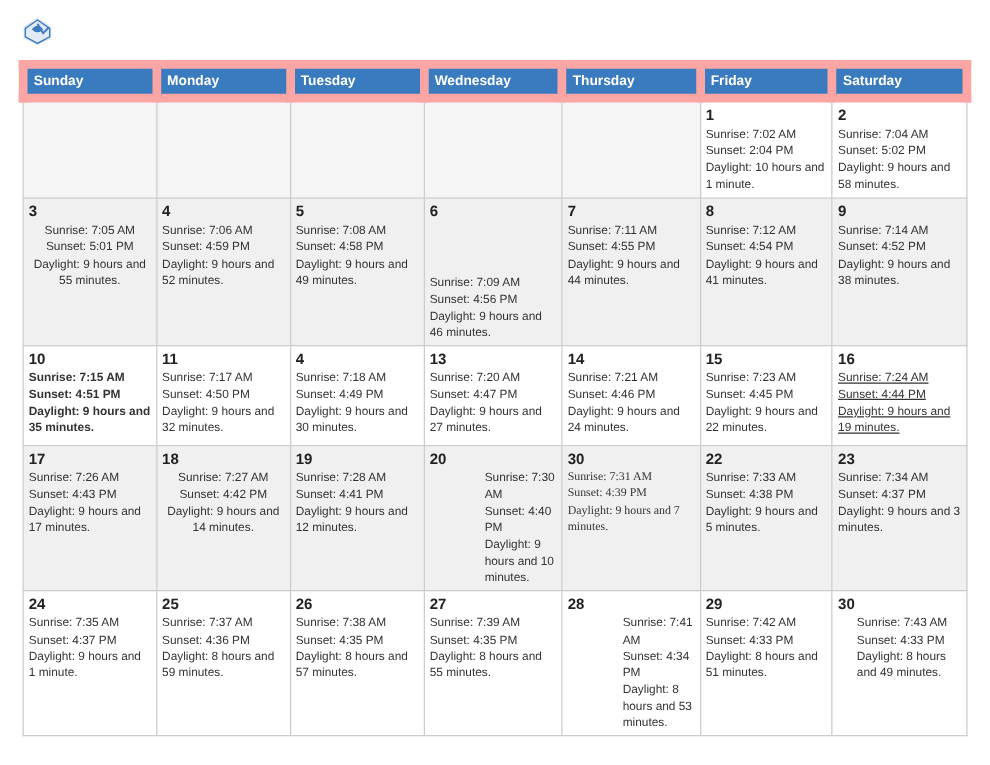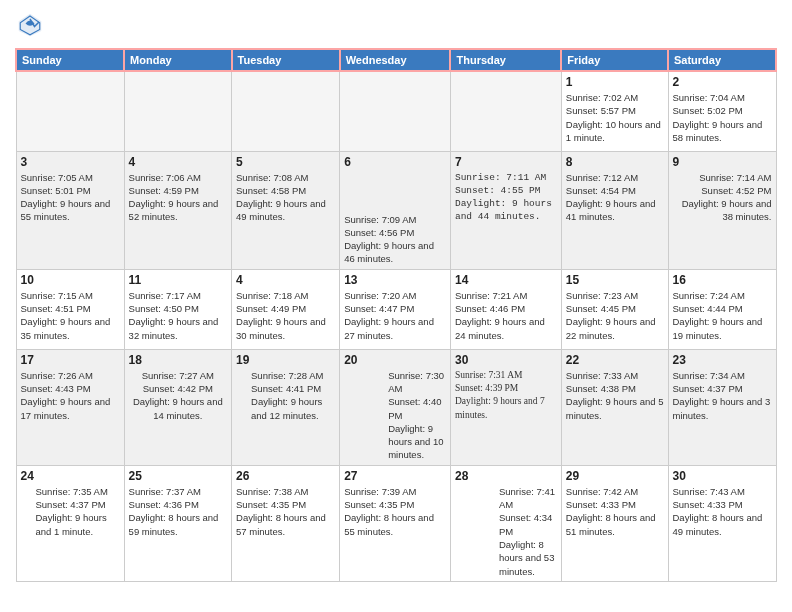--- a/index.html
+++ b/index.html
@@ -58,21 +58,21 @@
       border-collapse: collapse;
       font-size: 10px;
     }
     .calendar th {
       background: #3a7abf;
       color: #fff;
       padding: 4px 5px;
       text-align: left;
       font-size: 11px;
       font-weight: bold;
-      border: 2px solid #fca5a5;
+      border: 7px solid #fca5a5;
     }
     .calendar td {
       border: 1px solid #ccc;
       vertical-align: top;
       padding: 3px 4px;
       width: 113px;
       height: 80px;
       background: #fff;
     }
     .calendar td.empty {
@@ -135,34 +135,34 @@
     <tbody id="calendar-body">
     <tr>
           <td class="empty"></td>
           <td class="empty"></td>
           <td class="empty"></td>
           <td class="empty"></td>
           <td class="empty"></td>
           <td>
             <span class="day-num">1</span>
             <div class="day-info" style="white-space: pre-line;">Sunrise: 7:02 AM
-Sunset: 5:57 PM
+Sunset: 2:04 PM
 Daylight: 10 hours and 1 minute.</div>
           </td>
           <td>
             <span class="day-num">2</span>
             <div class="day-info" style="white-space: pre-line;">Sunrise: 7:04 AM
 Sunset: 5:02 PM
 Daylight: 9 hours and 58 minutes.</div>
           </td>
         </tr>
         <tr>
           <td>
             <span class="day-num">3</span>
-            <div class="day-info" style="white-space: pre-line;">Sunrise: 7:05 AM
+            <div class="day-info" style="white-space: pre-line; text-align: center;">Sunrise: 7:05 AM
 Sunset: 5:01 PM
 Daylight: 9 hours and 55 minutes.</div>
           </td>
           <td>
             <span class="day-num">4</span>
             <div class="day-info" style="white-space: pre-line;">Sunrise: 7:06 AM
 Sunset: 4:59 PM
 Daylight: 9 hours and 52 minutes.</div>
           </td>
           <td>
@@ -172,41 +172,41 @@
 Daylight: 9 hours and 49 minutes.</div>
           </td>
           <td>
             <span class="day-num">6</span>
             <div class="day-info" style="white-space: pre-line; margin-top: 44px;">Sunrise: 7:09 AM
 Sunset: 4:56 PM
 Daylight: 9 hours and 46 minutes.</div>
           </td>
           <td>
             <span class="day-num">7</span>
-            <div class="day-info" style="white-space: pre-line; font-family: Liberation Mono, monospace;">Sunrise: 7:11 AM
+            <div class="day-info" style="white-space: pre-line;">Sunrise: 7:11 AM
 Sunset: 4:55 PM
 Daylight: 9 hours and 44 minutes.</div>
           </td>
           <td>
             <span class="day-num">8</span>
             <div class="day-info" style="white-space: pre-line;">Sunrise: 7:12 AM
 Sunset: 4:54 PM
 Daylight: 9 hours and 41 minutes.</div>
           </td>
           <td>
             <span class="day-num">9</span>
-            <div class="day-info" style="white-space: pre-line; text-align: right;">Sunrise: 7:14 AM
+            <div class="day-info" style="white-space: pre-line;">Sunrise: 7:14 AM
 Sunset: 4:52 PM
 Daylight: 9 hours and 38 minutes.</div>
           </td>
         </tr>
         <tr>
           <td>
             <span class="day-num">10</span>
-            <div class="day-info" style="white-space: pre-line;">Sunrise: 7:15 AM
+            <div class="day-info" style="white-space: pre-line; font-weight: bold;">Sunrise: 7:15 AM
 Sunset: 4:51 PM
 Daylight: 9 hours and 35 minutes.</div>
           </td>
           <td>
             <span class="day-num">11</span>
             <div class="day-info" style="white-space: pre-line;">Sunrise: 7:17 AM
 Sunset: 4:50 PM
 Daylight: 9 hours and 32 minutes.</div>
           </td>
           <td>
@@ -228,41 +228,41 @@
 Daylight: 9 hours and 24 minutes.</div>
           </td>
           <td>
             <span class="day-num">15</span>
             <div class="day-info" style="white-space: pre-line;">Sunrise: 7:23 AM
 Sunset: 4:45 PM
 Daylight: 9 hours and 22 minutes.</div>
           </td>
           <td>
             <span class="day-num">16</span>
-            <div class="day-info" style="white-space: pre-line;">Sunrise: 7:24 AM
+            <div class="day-info" style="white-space: pre-line; text-decoration: underline;">Sunrise: 7:24 AM
 Sunset: 4:44 PM
 Daylight: 9 hours and 19 minutes.</div>
           </td>
         </tr>
         <tr>
           <td>
             <span class="day-num">17</span>
             <div class="day-info" style="white-space: pre-line;">Sunrise: 7:26 AM
 Sunset: 4:43 PM
 Daylight: 9 hours and 17 minutes.</div>
           </td>
           <td>
             <span class="day-num">18</span>
             <div class="day-info" style="white-space: pre-line; text-align: center;">Sunrise: 7:27 AM
 Sunset: 4:42 PM
 Daylight: 9 hours and 14 minutes.</div>
           </td>
           <td>
             <span class="day-num">19</span>
-            <div class="day-info" style="white-space: pre-line; margin-left: 15px;">Sunrise: 7:28 AM
+            <div class="day-info" style="white-space: pre-line;">Sunrise: 7:28 AM
 Sunset: 4:41 PM
 Daylight: 9 hours and 12 minutes.</div>
           </td>
           <td>
             <span class="day-num">20</span>
             <div class="day-info" style="white-space: pre-line; margin-left: 44px;">Sunrise: 7:30 AM
 Sunset: 4:40 PM
 Daylight: 9 hours and 10 minutes.</div>
           </td>
           <td>
@@ -280,21 +280,21 @@
           <td>
             <span class="day-num">23</span>
             <div class="day-info" style="white-space: pre-line;">Sunrise: 7:34 AM
 Sunset: 4:37 PM
 Daylight: 9 hours and 3 minutes.</div>
           </td>
         </tr>
         <tr>
           <td>
             <span class="day-num">24</span>
-            <div class="day-info" style="white-space: pre-line; margin-left: 15px;">Sunrise: 7:35 AM
+            <div class="day-info" style="white-space: pre-line;">Sunrise: 7:35 AM
 Sunset: 4:37 PM
 Daylight: 9 hours and 1 minute.</div>
           </td>
           <td>
             <span class="day-num">25</span>
             <div class="day-info" style="white-space: pre-line;">Sunrise: 7:37 AM
 Sunset: 4:36 PM
 Daylight: 8 hours and 59 minutes.</div>
           </td>
           <td>
@@ -316,20 +316,20 @@
 Daylight: 8 hours and 53 minutes.</div>
           </td>
           <td>
             <span class="day-num">29</span>
             <div class="day-info" style="white-space: pre-line;">Sunrise: 7:42 AM
 Sunset: 4:33 PM
 Daylight: 8 hours and 51 minutes.</div>
           </td>
           <td>
             <span class="day-num">30</span>
-            <div class="day-info" style="white-space: pre-line;">Sunrise: 7:43 AM
+            <div class="day-info" style="white-space: pre-line; margin-left: 15px;">Sunrise: 7:43 AM
 Sunset: 4:33 PM
 Daylight: 8 hours and 49 minutes.</div>
           </td>
         </tr>
       </tbody>
   </table>
 </div>
 
 </body></html>

